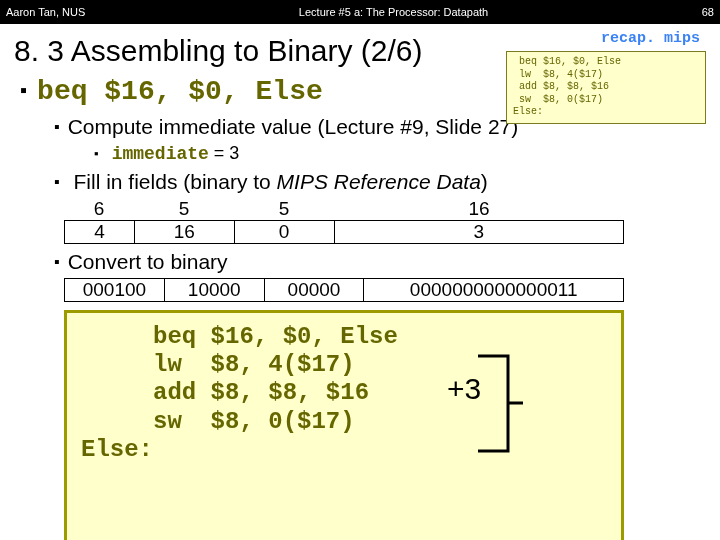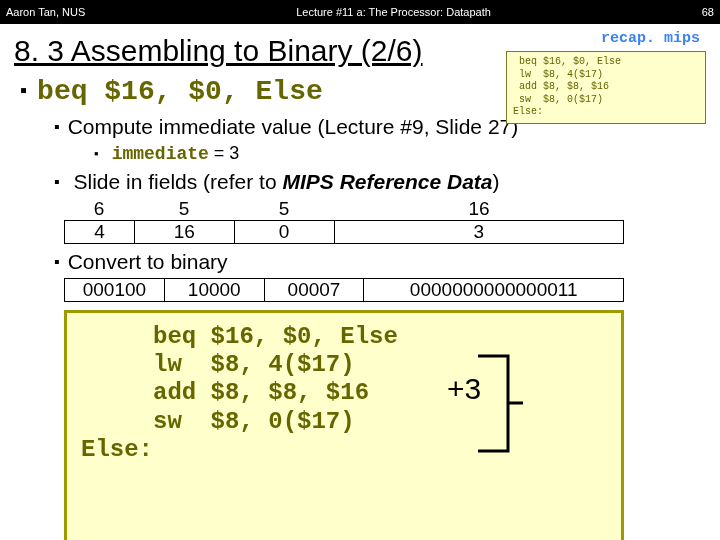--- a/index.html
+++ b/index.html
@@ -2,47 +2,47 @@
 <html><head>
 <meta charset="utf-8">
 <style>
   * { box-sizing: border-box; margin: 0; padding: 0; }
   html, body { width: 720px; height: 540px; font-family: Arial, sans-serif; background: #fff; overflow: hidden; }
   .headerbar { width: 100%; height: 24px; background: #000; color: #fff; display: flex; align-items: center; font-size: 11px; padding: 0 6px; gap: 48px; }
   .headerbar .left { flex: 0 0 auto; }
   .headerbar .center { flex: 1; text-align: center; }
   .headerbar .right { flex: 0 0 auto; }
   .slide { position: relative; width: 720px; height: 516px; padding: 8px 14px; }
-  .title { font-size: 30px; font-weight: 400; color: #000; margin-top: 2px; margin-bottom: 8px; text-decoration: underline; }
+  .title { font-size: 30px; font-weight: 400; color: #000; margin-top: 2px; margin-bottom: 8px; }
   .recap { position: absolute; top: 6px; right: 14px; width: 200px; }
   .recap-title { font-family: "Courier New", monospace; font-weight: bold; font-size: 15px; color: #3b82f6; text-align: right; margin-bottom: 4px; padding-right: 6px; }
   .recap-box { border: 1px solid #7a7a1f; background: #ffffcc; padding: 4px 6px; font-family: "Courier New", monospace; font-size: 10px; color: #666600; line-height: 1.25; white-space: pre; }
   .lvl1 { font-size: 28px; font-family: "Courier New", monospace; font-weight: bold; color: #666600; margin: 4px 0 8px 6px; }
   .lvl1::before { content: "\25AA"; font-family: Arial, sans-serif; margin-right: 10px; font-size: 20px; vertical-align: 2px; color: #000; }
   .lvl2 { font-size: 21px; color: #000; margin: 2px 0 4px 40px; }
   .lvl2::before { content: "\25AA"; margin-right: 8px; font-size: 16px; vertical-align: 2px; }
   .lvl3 { font-size: 18px; margin: 4px 0 6px 80px; }
   .lvl3::before { content: "\25AA"; margin-right: 8px; font-size: 13px; vertical-align: 1px; }
   .courier { font-family: "Courier New", monospace; font-weight: bold; margin-top: 41px; }
   .olive { color: #666600; }
-  .italic { font-style: italic; font-weight: bold; }
+  .italic { font-style: italic; }
   table.fields { border-collapse: collapse; margin-left: 50px; width: 560px; }
   table.fields td { border: 1px solid #000; text-align: center; font-size: 19px; padding: 1px 2px; line-height: 1.05; }
   table.widths td { border: none; text-align: center; font-size: 19px; }
   .codebox { position: relative; margin: 8px 0 0 50px; width: 560px; border: 3px solid #9b9b00; background: #ffffcc; padding: 10px 14px 10px 14px; font-family: "Courier New", monospace; font-weight: bold; font-size: 24px; color: #666600; line-height: 1.18; white-space: pre; }
   .plus3 { position: absolute; left: 380px; top: 58px; font-family: Arial, sans-serif; font-size: 30px; font-weight: 400; color: #000; }
   .bracket { position: absolute; left: 320px; top: 10px; width: 50px; height: 110px; pointer-events: none; }
   .bracket svg { width: 100%; height: 100%; }
 </style>
 </head>
 <body>
 
 <div class="headerbar">
   <div class="left">Aaron Tan, NUS</div>
-  <div class="center">Lecture #11 a: The Processor: Datapath</div>
+  <div class="center">Lecture #5 a: The Processor: Datapath</div>
   <div class="right">68</div>
 </div>
 
 <div class="slide">
 
   <div class="recap">
     <div class="recap-title">recap. mips</div>
     <div class="recap-box"> beq $16, $0, Else
  lw  $8, 4($17)
  add $8, $8, $16
@@ -54,21 +54,21 @@
 
   <div class="lvl1">beq $16, $0, Else</div>
 
   <div class="lvl2">Compute immediate value (Lecture #9, Slide 27)</div>
 
   <div class="lvl3">
     <span class="courier olive">immediate</span><span> = 3</span>
   </div>
 
   <div class="lvl2">
-    <span>Slide in fields (refer to </span><span class="italic">MIPS Reference Data</span><span>)</span>
+    <span>Fill in fields (binary to </span><span class="italic">MIPS Reference Data</span><span>)</span>
   </div>
 
   <table class="fields widths" style="border:none;">
     <tbody>
         <tr>
       <td style="width:70px">6</td>
       <td style="width:100px">5</td>
       <td style="width:100px">5</td>
       <td style="width:290px">16</td>
     </tr>
@@ -85,21 +85,21 @@
   </tbody>
     </table>
 
   <div class="lvl2" style="margin-top:6px">Convert to binary</div>
 
   <table class="fields">
     <tbody>
         <tr>
       <td style="width:100px">000100</td>
       <td style="width:100px">10000</td>
-      <td style="width:100px">00007</td>
+      <td style="width:100px">00000</td>
       <td style="width:260px">0000000000000011</td>
     </tr>
   </tbody>
     </table>
 
   <div class="codebox"><span>     beq $16, $0, Else
      lw  $8, 4($17)
      add $8, $8, $16
      sw  $8, 0($17)
 Else:</span>

